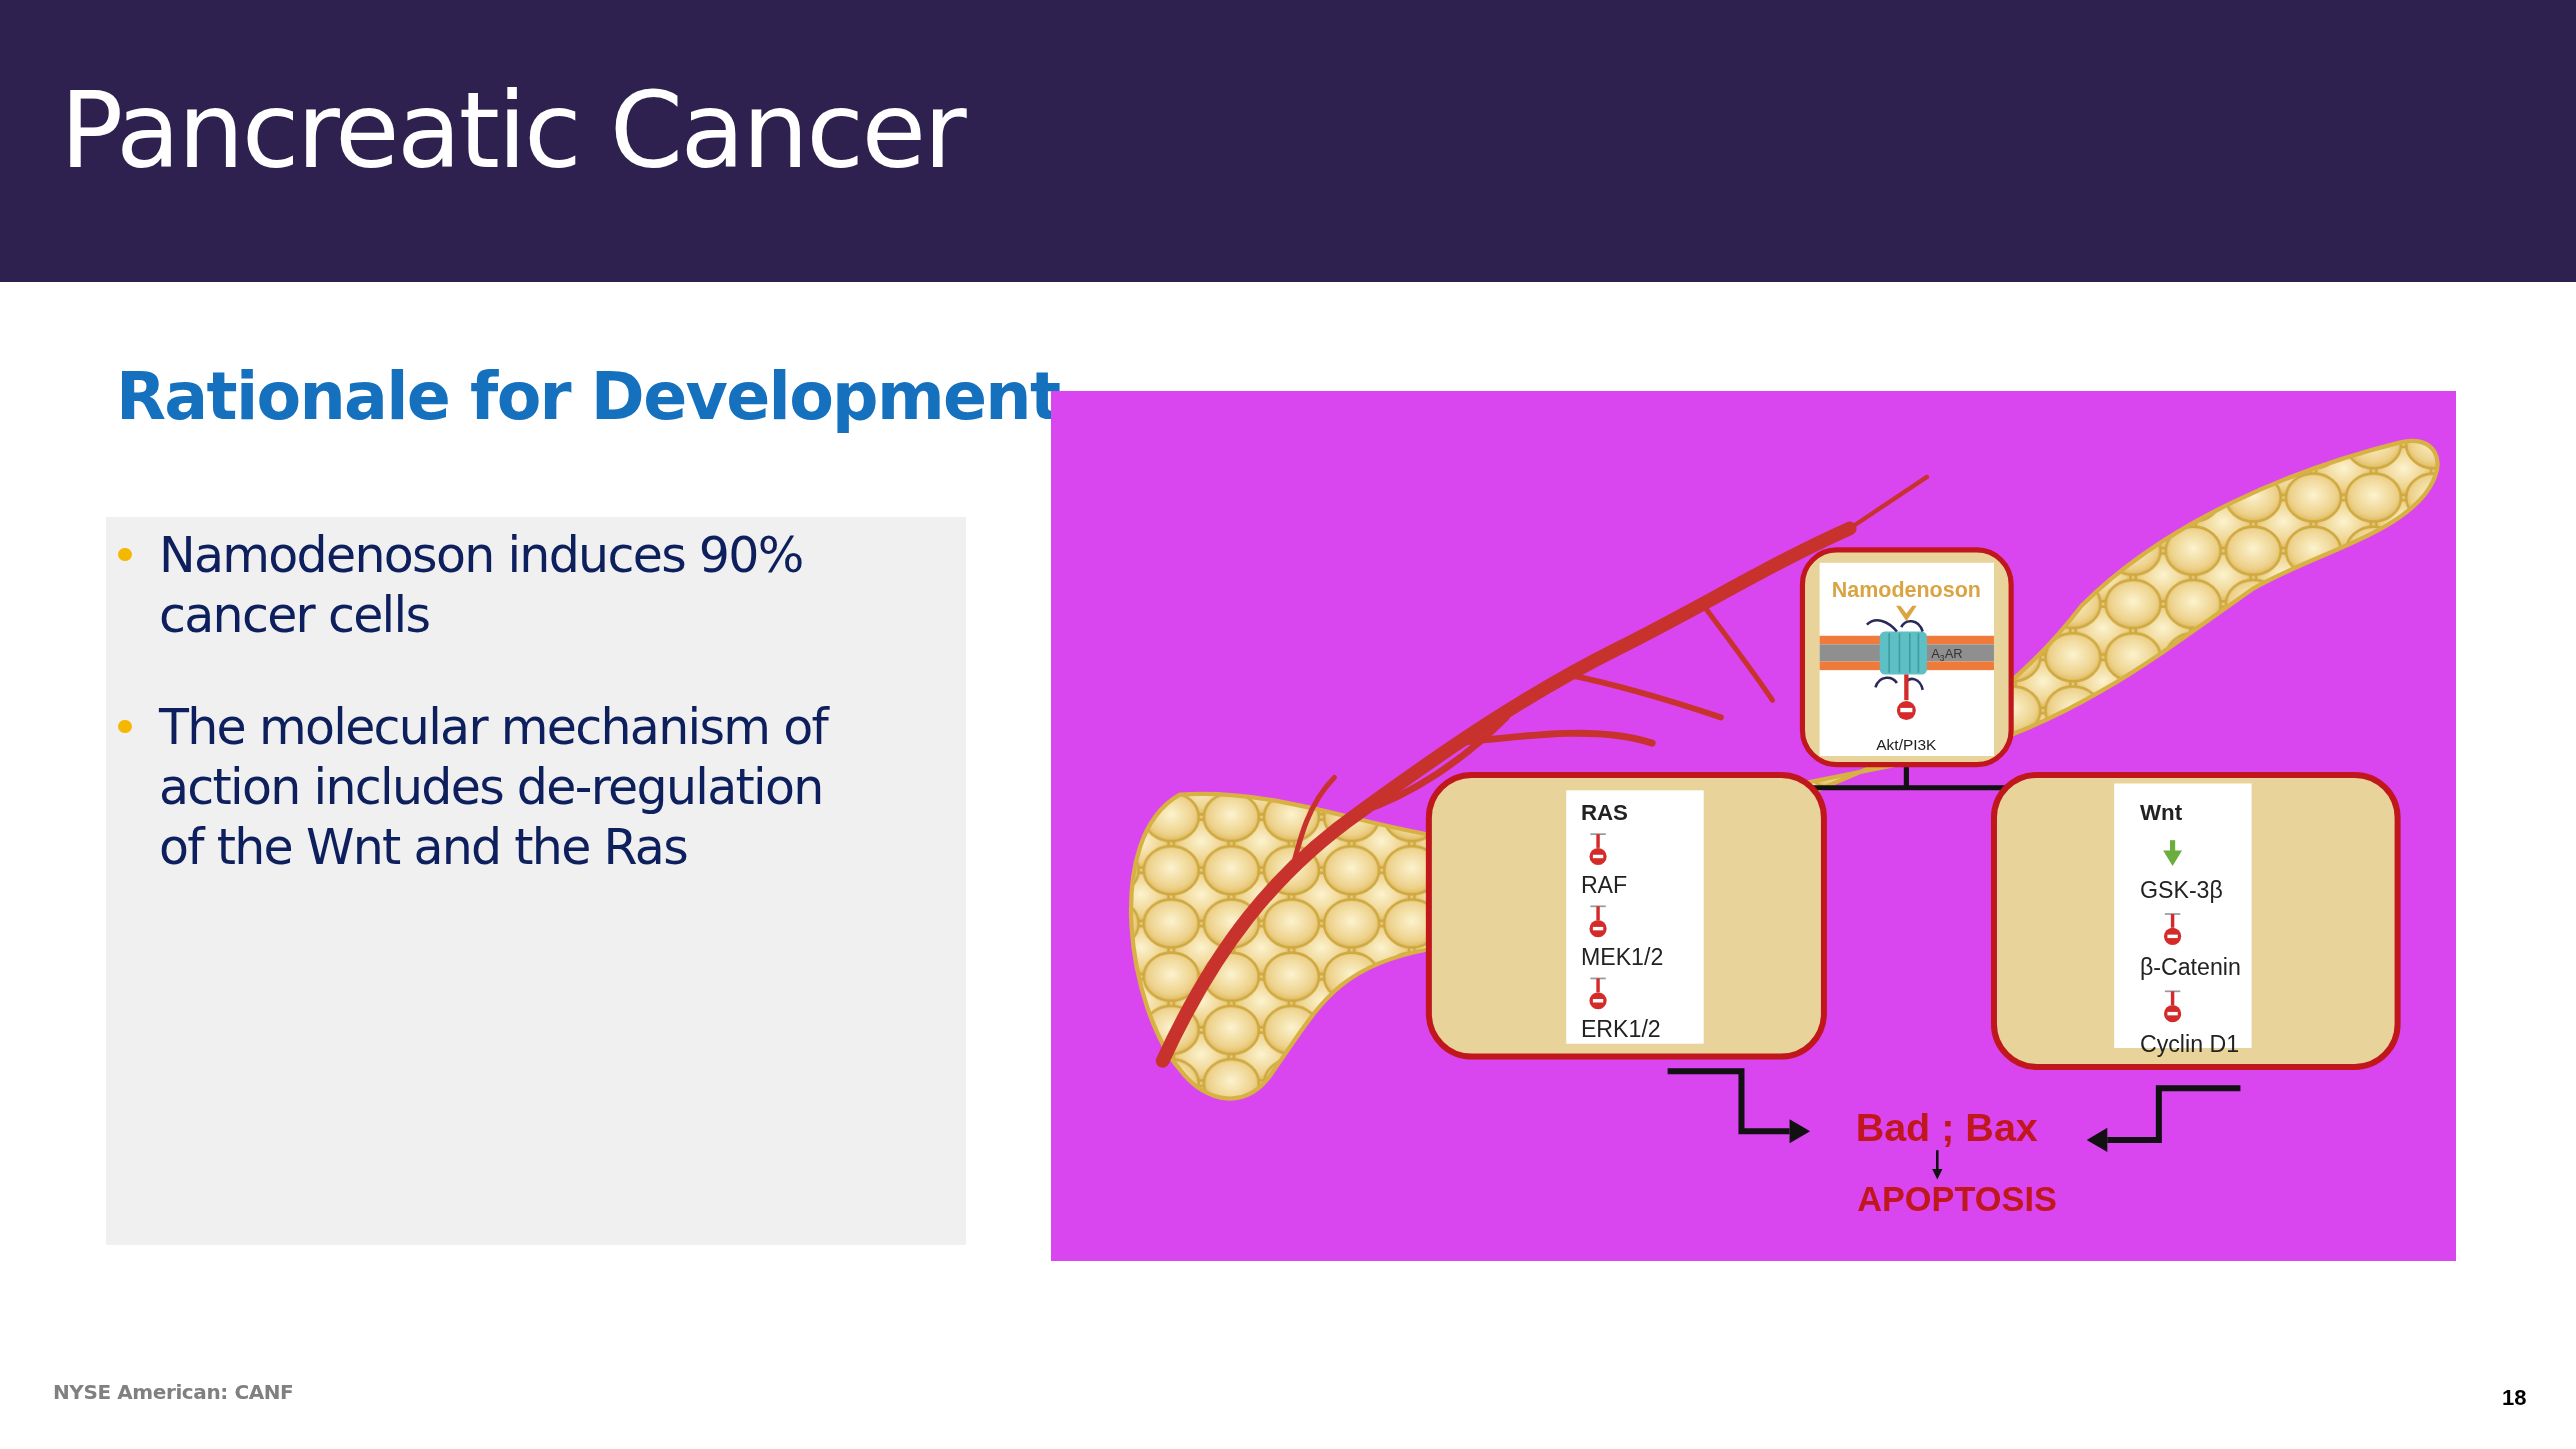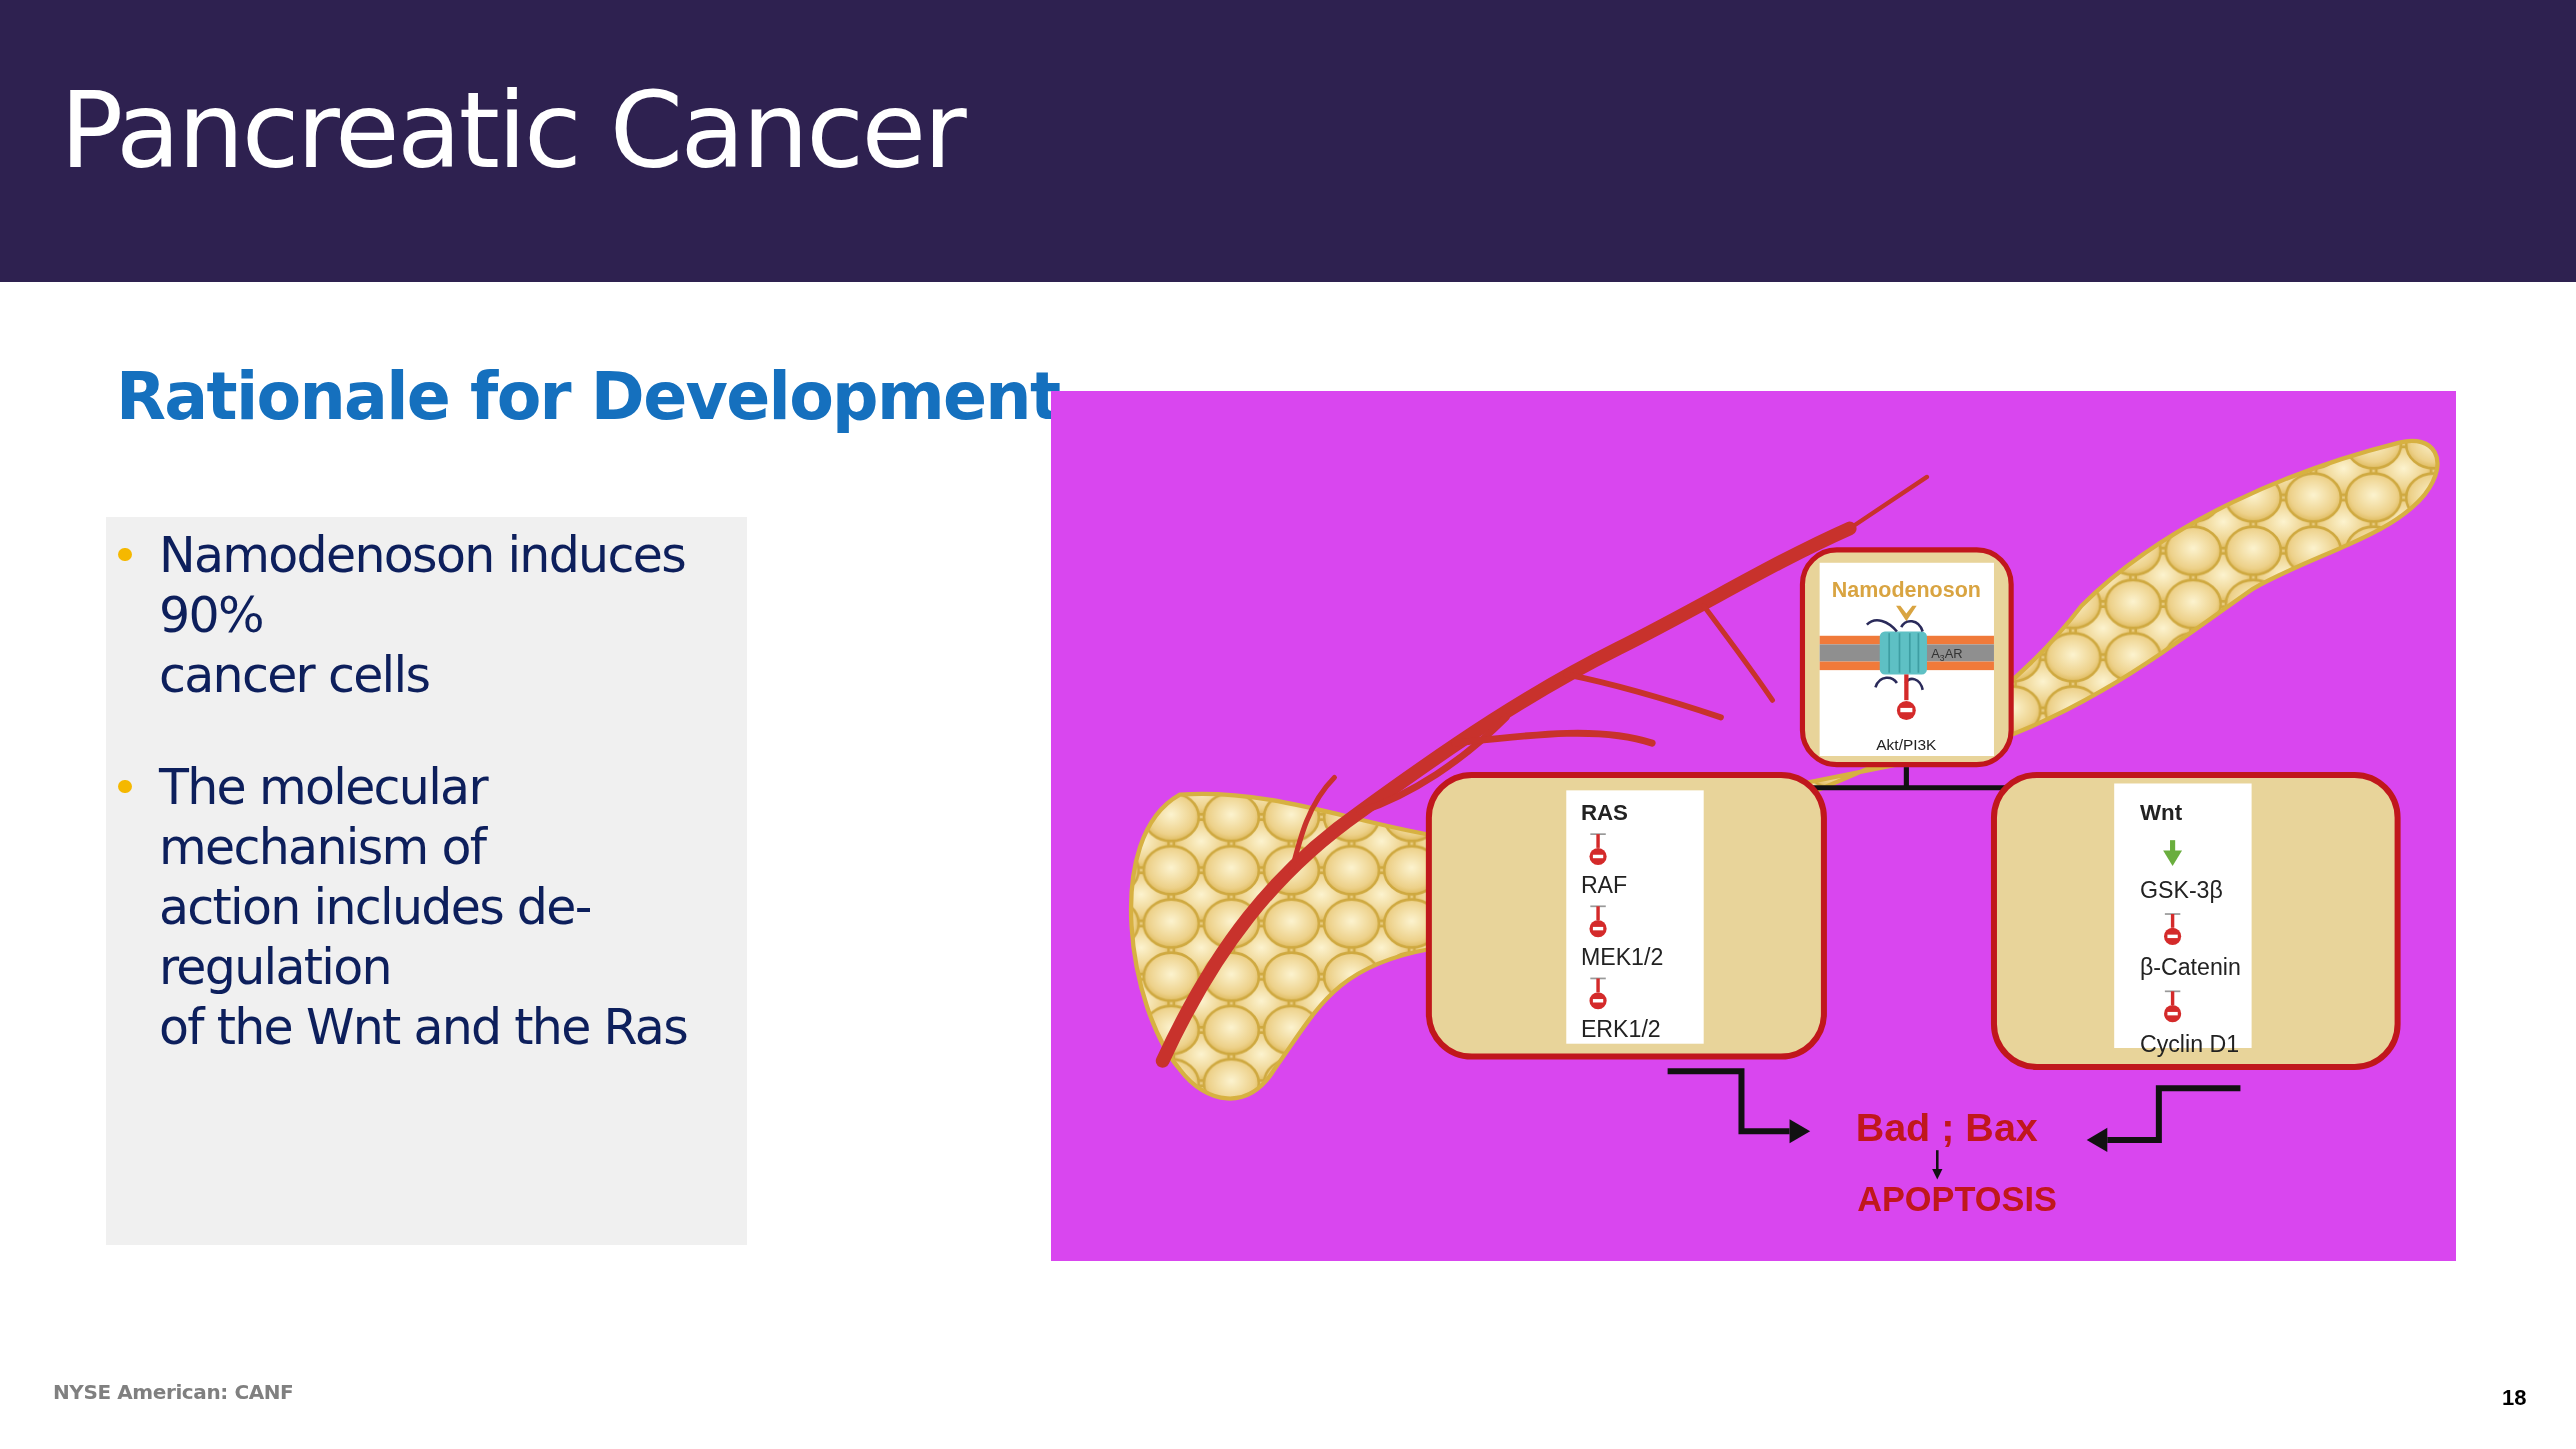--- a/index.html
+++ b/index.html
@@ -3,21 +3,21 @@
 <meta charset="utf-8">
 <style>
   html, body { margin: 0; padding: 0; }
   body { width: 2576px; height: 1449px; position: relative; background: #ffffff; overflow: hidden;
          font-family: "Liberation Sans", sans-serif; }
   .header { position: absolute; left: 0; top: 0; width: 2576px; height: 282px; background: #2E2150; text-align: right; }
   .title { position: absolute; left: 60px; top: 67px; color: #ffffff; font-size: 105px; line-height: 129px;
            font-family: "DejaVu Sans", sans-serif; font-weight: normal; letter-spacing: -2.6px; }
   .subtitle { position: absolute; left: 116px; top: 359px; color: #1570BE; font-size: 65px; font-weight: bold;
               font-family: "DejaVu Sans", sans-serif; letter-spacing: -1.7px; }
-  .bullet-box { position: absolute; left: 106px; top: 517px; width: 641px; height: 728px; background: #F0F0F0; }
+  .bullet-box { position: absolute; left: 106px; top: 517px; width: 860px; height: 728px; background: #F0F0F0; }
   .bullets { list-style: none; margin: 0; padding: 0; position: absolute; left: 0; top: 8.6px; width: 100%; }
   .bullet { position: relative; padding-left: 53px; color: #0D1F5C; font-size: 49px; line-height: 60px;
             font-family: "DejaVu Sans", sans-serif; letter-spacing: -1.7px; margin-bottom: 52px; }
   .bullet .dot { position: absolute; left: 12px; top: 22px; width: 13.7px; height: 13.7px; border-radius: 50%; background: #F5B800; }
   .bullet .line { display: block; }
   .bullet em { font-style: italic; }
   .diagram { position: absolute; left: 1051px; top: 391px; width: 1405px; height: 870px; background: #d946ef; }
   .diagram svg { position: absolute; left: 0; top: 0; }
   .footer-left { position: absolute; left: 53px; top: 1380px; color: #808080; font-size: 20px; font-weight: bold;
                  font-family: "DejaVu Sans", sans-serif; letter-spacing: -0.4px; }

